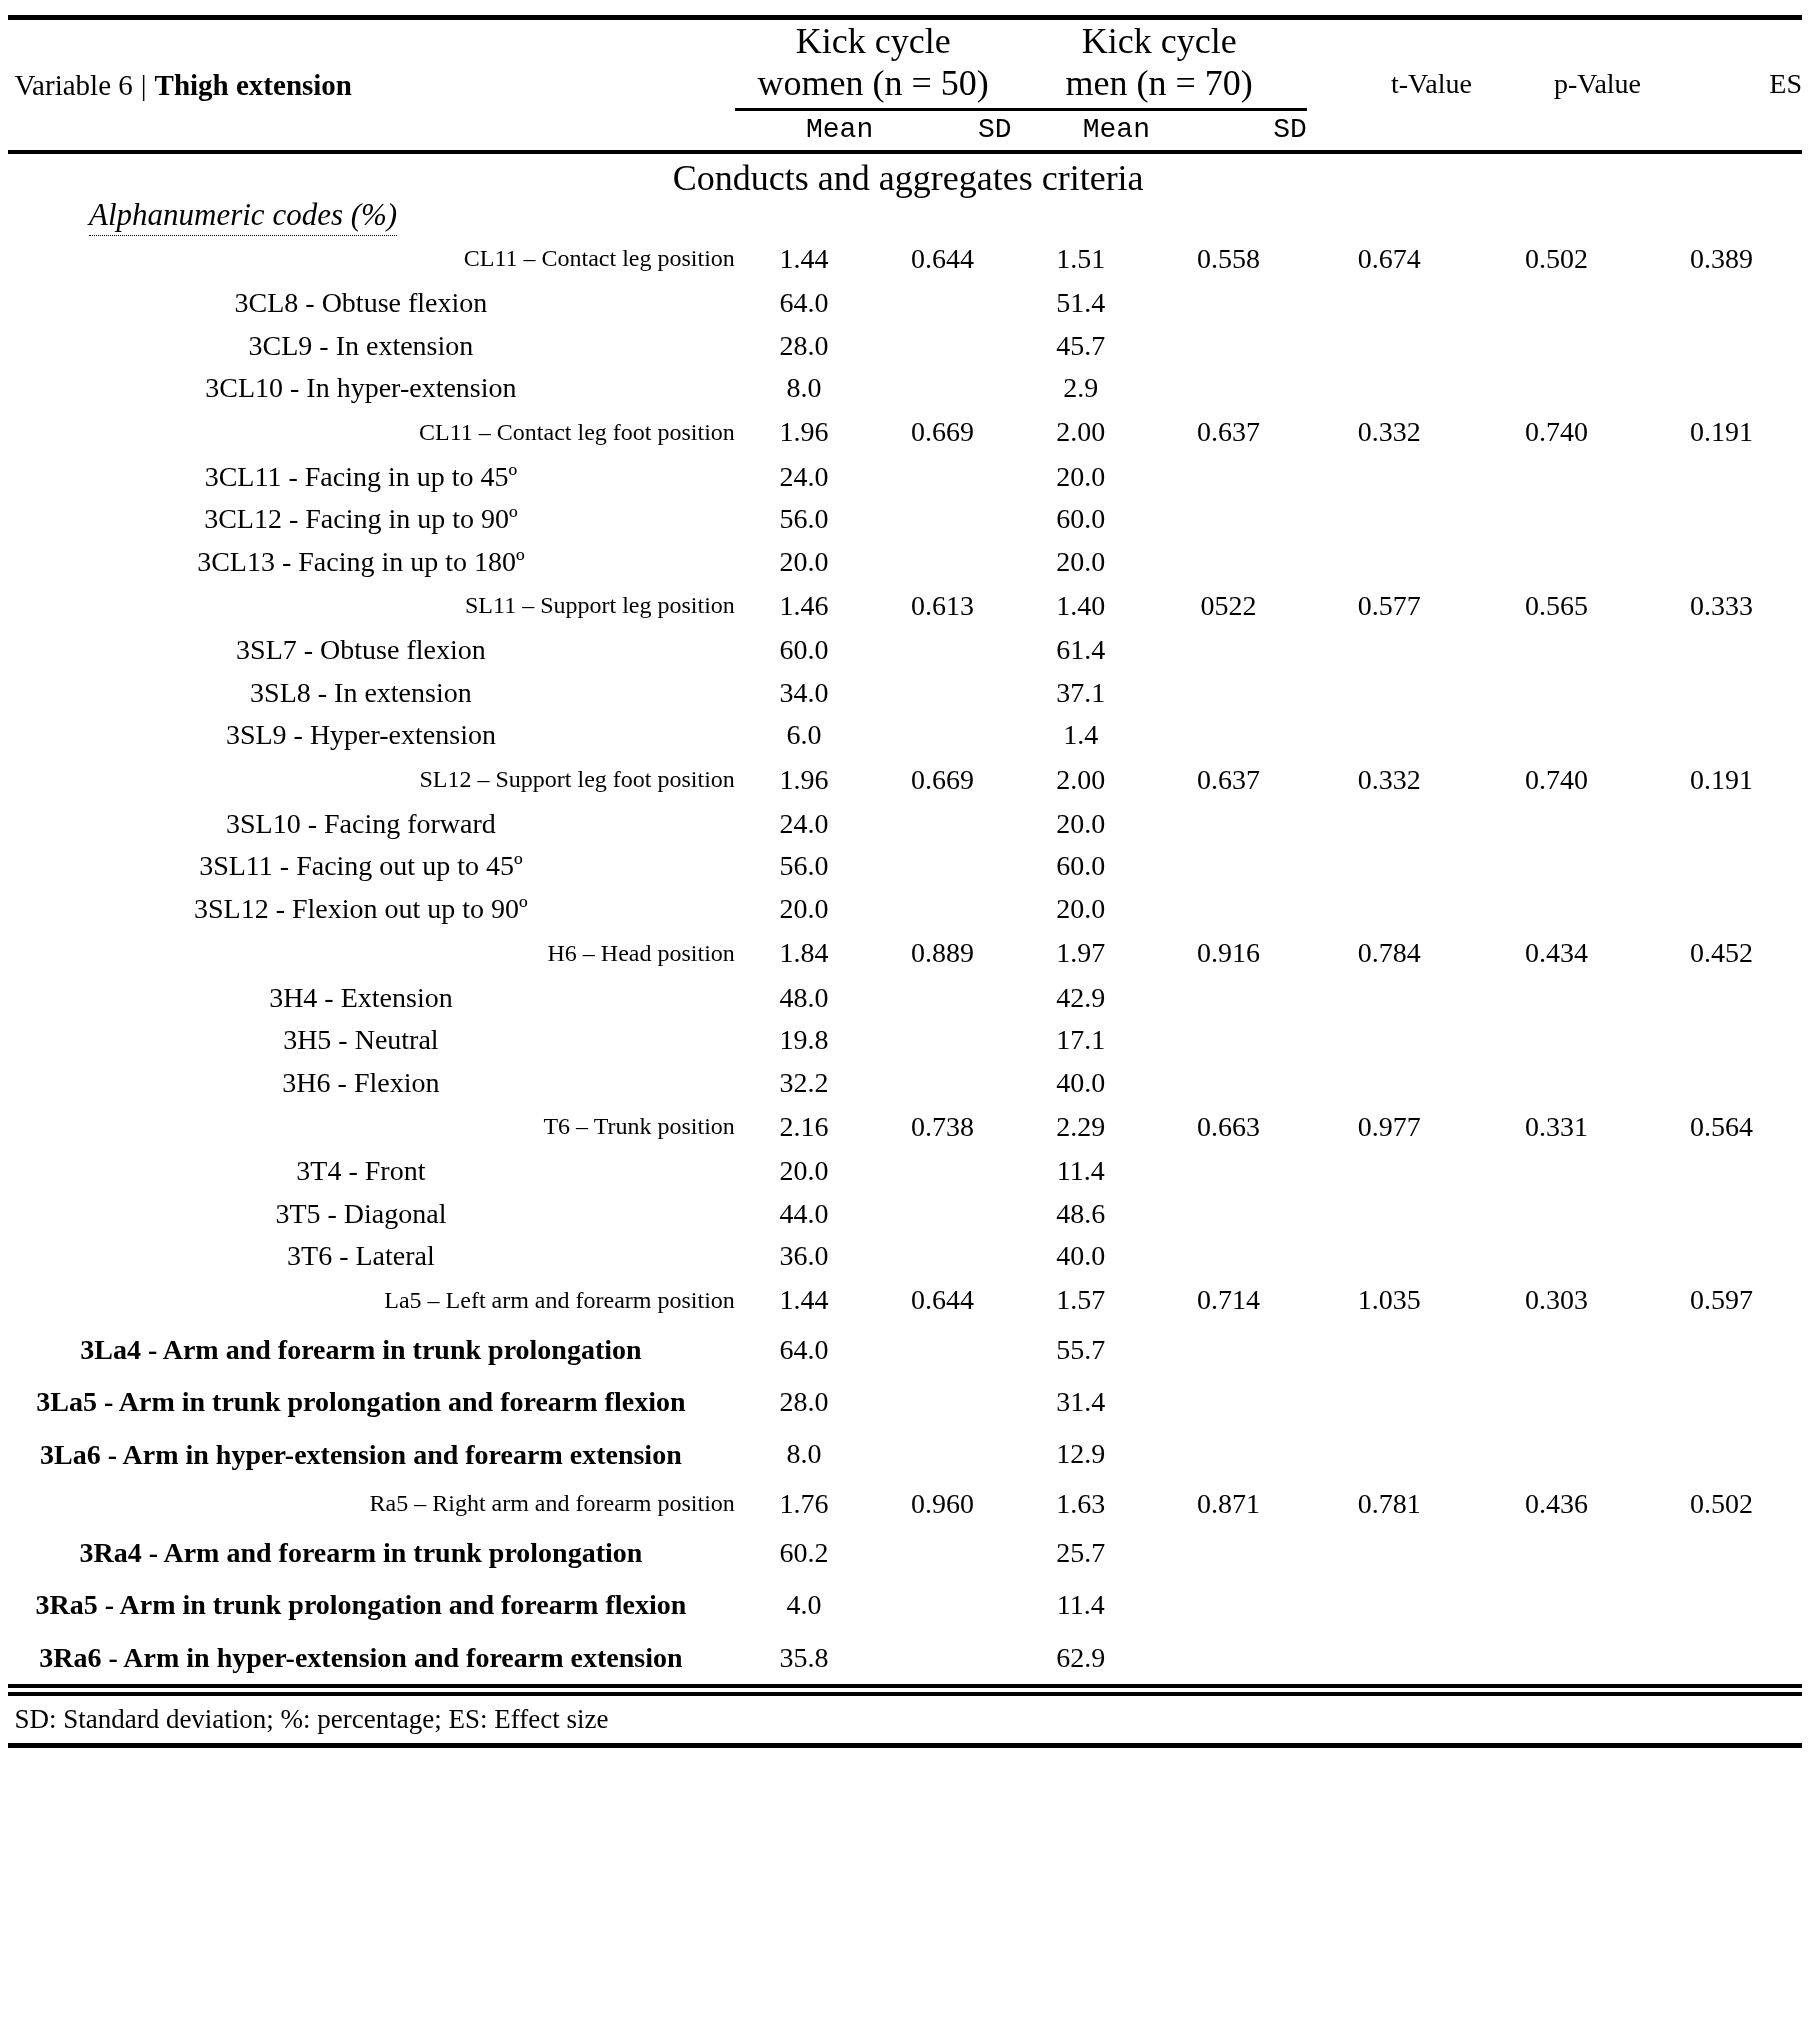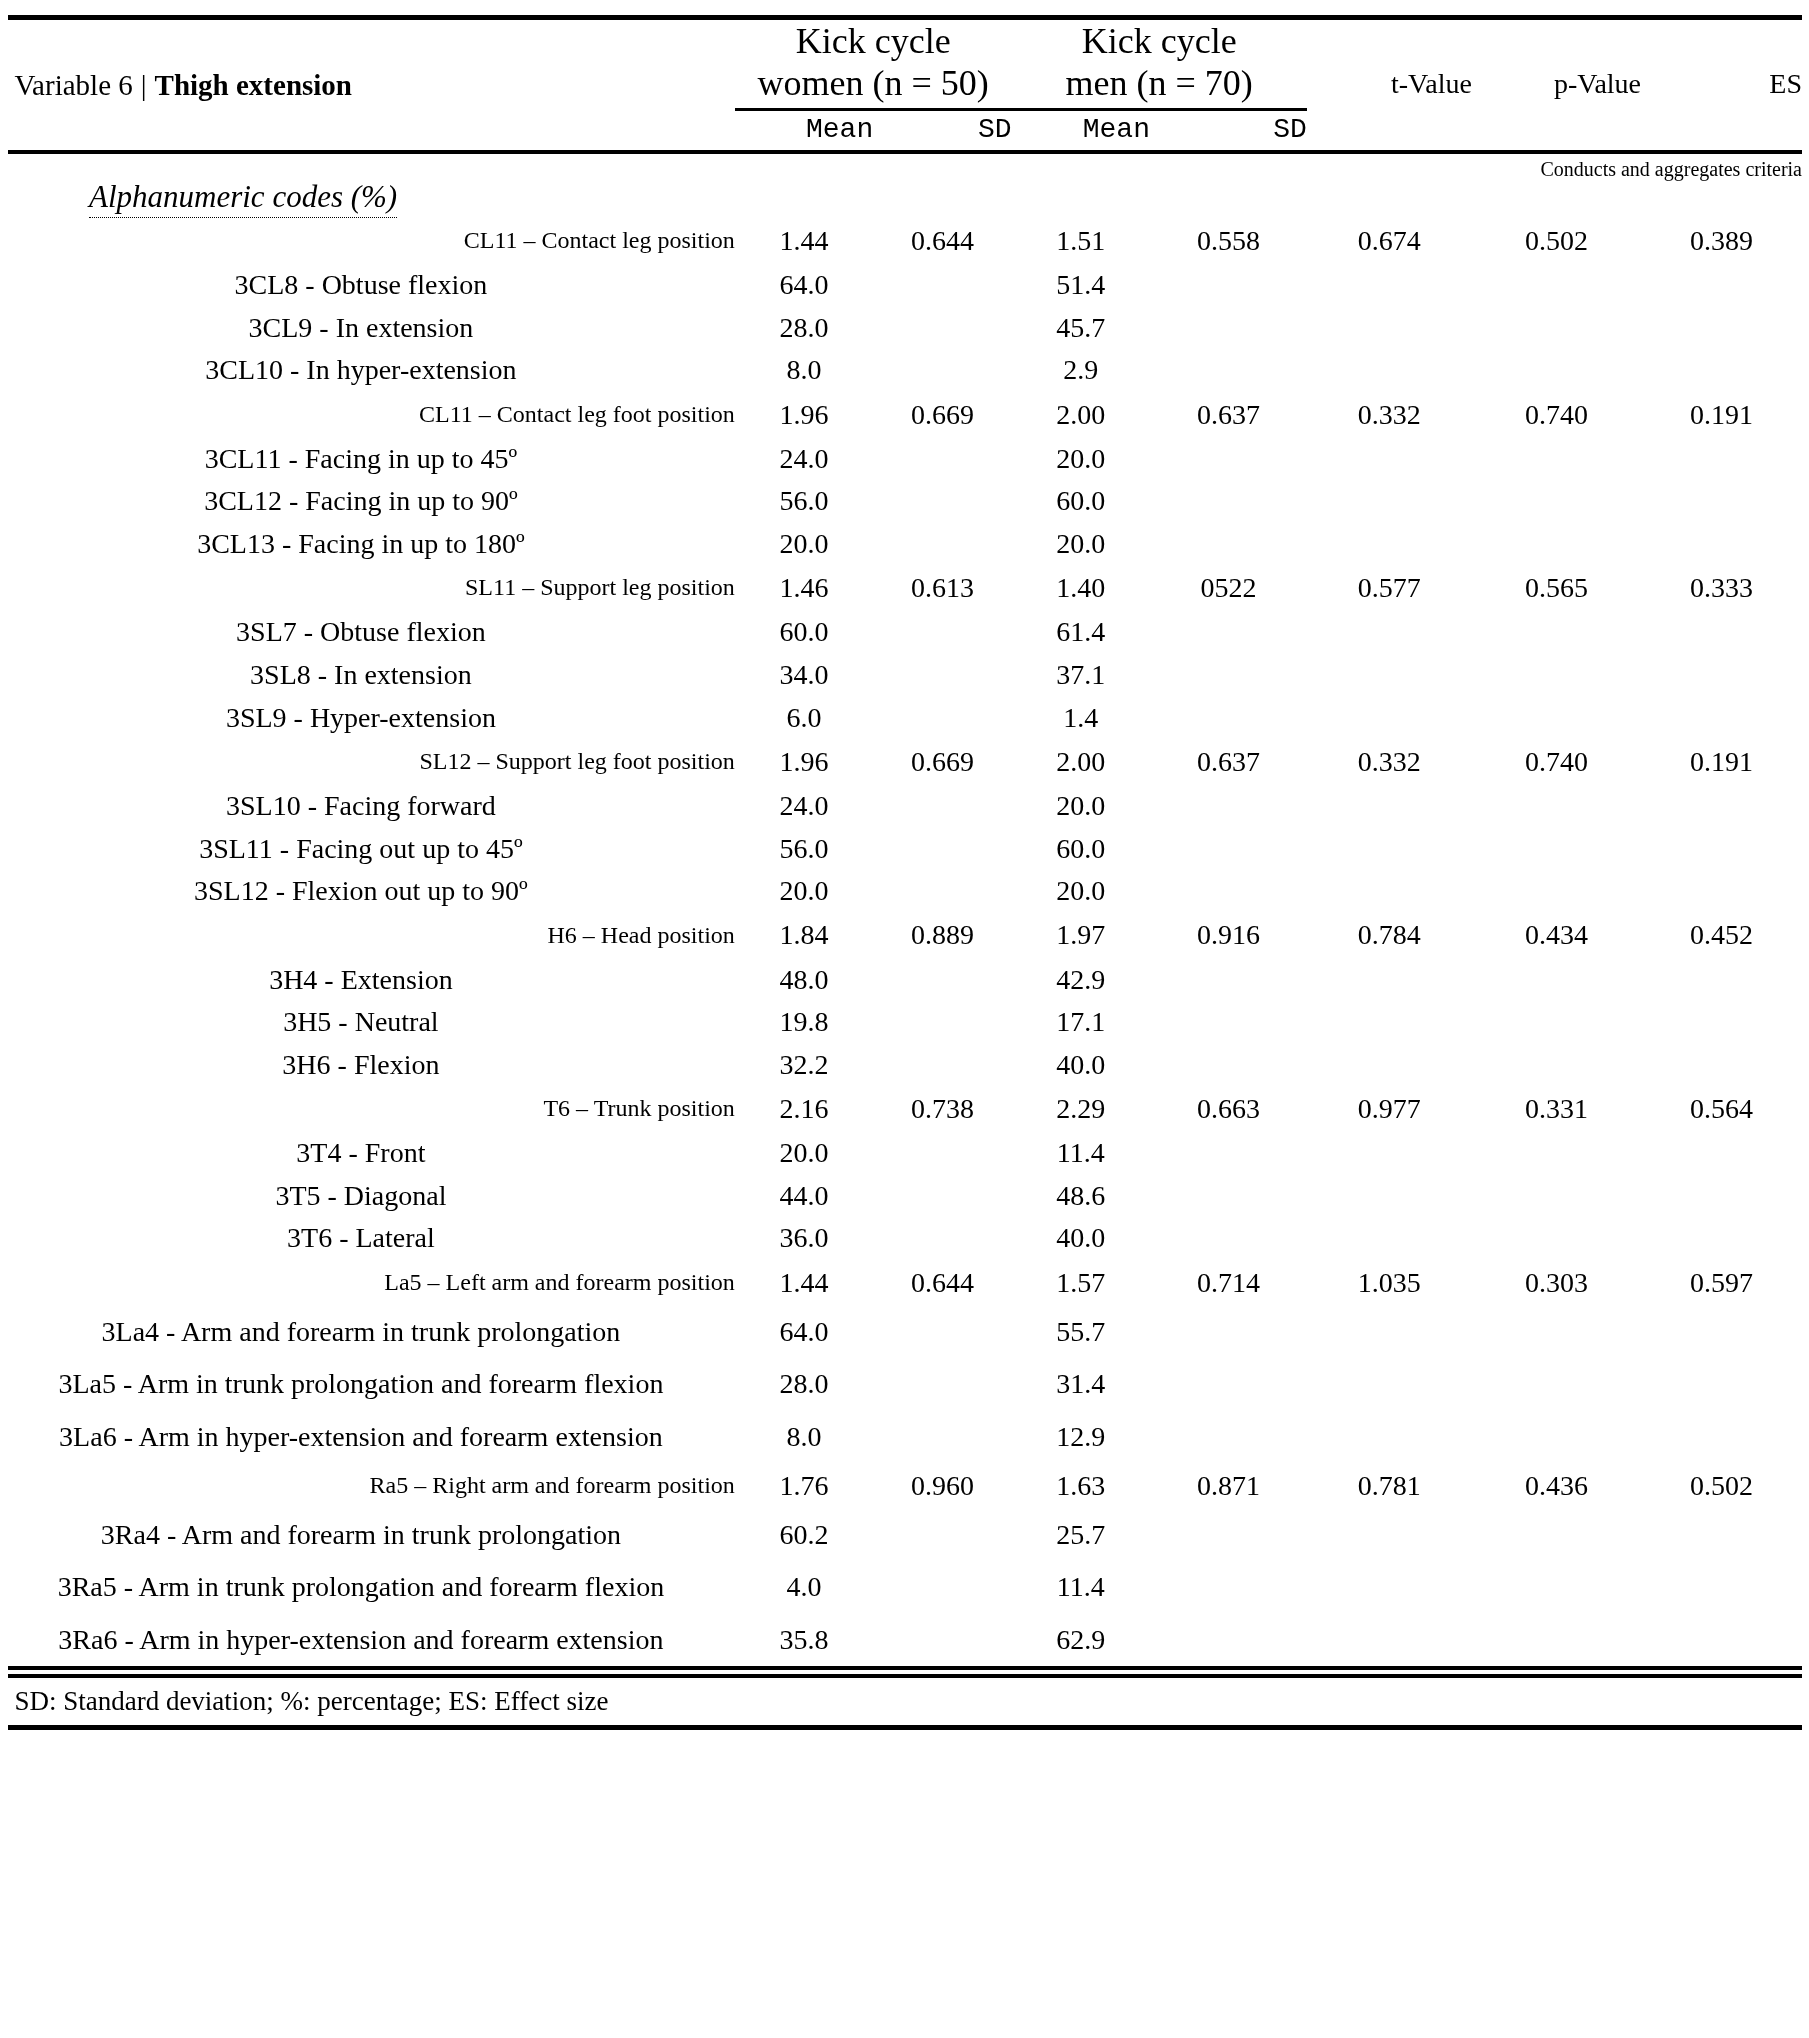--- a/index.html
+++ b/index.html
@@ -60,23 +60,23 @@
   .stat-head {
     text-align: right;
     font-size: 28px;
     padding-top: 1.6px !important;
     padding-bottom: 3.2px !important;
   }
   .sub-head { text-align: right; font-size: 28px; padding-top: 3.2px !important; padding-bottom: 4.8px !important; font-family: Liberation Mono, monospace; }
 
   
   .sect-title {
-    text-align: right;
+    text-align: center;
     padding-left: 6.4px !important;
-    font-size: 20px;
+    font-size: 36px;
     padding-top: 4px !important;
   }
   .sect-title-indent {
     text-align: left;
     padding-left: 81px !important;
     font-size: 31px;
     font-style: italic;
   }
   .sect-title-indent .u { display: inline-block; border-bottom: 1.6px dotted #000; padding-bottom: 1.6px; }
 
@@ -85,21 +85,21 @@
     padding-left: 6.4px !important;
     font-weight: bold;
     font-size: 24px;
     white-space: nowrap;
   }
   .code-name {
     text-align: center;
     padding-right: 21px !important;
     font-size: 28px;
   }
-  .code-name.wrap { white-space: normal; line-height: 1.18; }
+  .code-name.wrap { white-space: normal; line-height: 1.18; font-weight: bold; }
 
   .num {
     text-align: center;
     font-size: 28px;
     white-space: nowrap;
   }
 
   tr.data-row td { padding-top: 7.3px; padding-bottom: 7.3px; }
   tr.sub-row td  { padding-top: 5.6px; padding-bottom: 5.6px; }
   tr.sub-row-tall td { padding-top: 9.7px; padding-bottom: 9.7px; }

